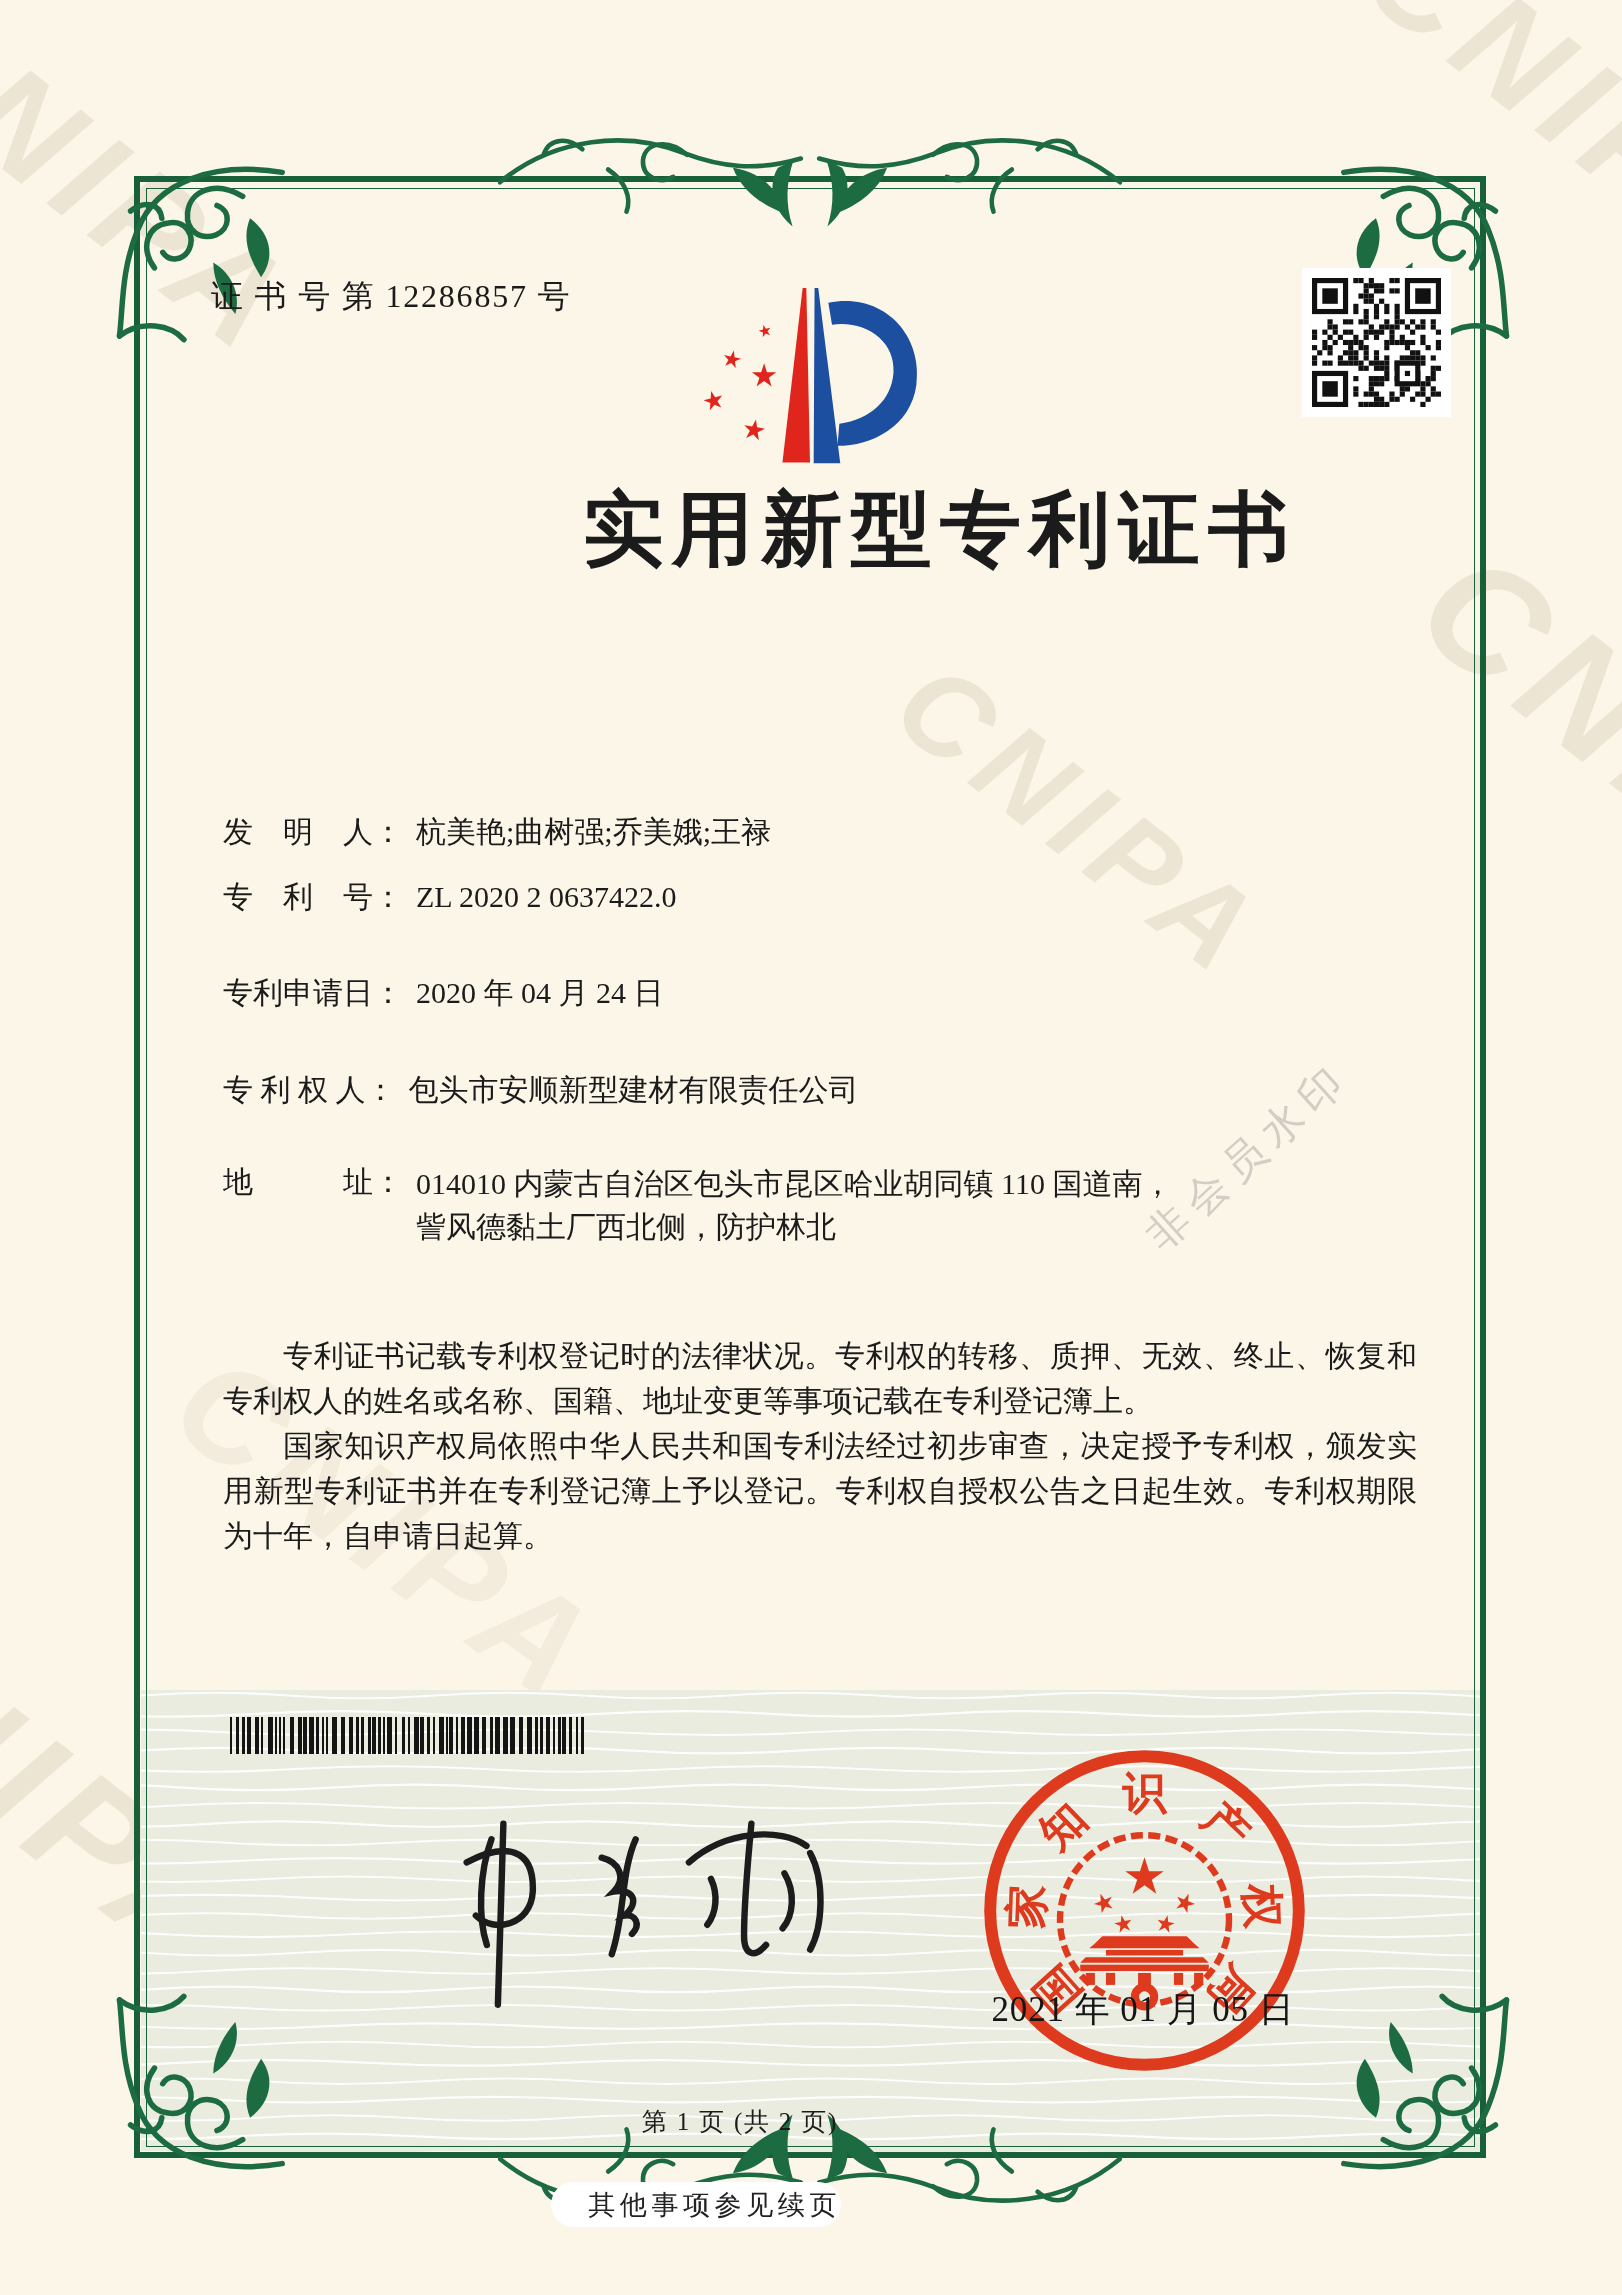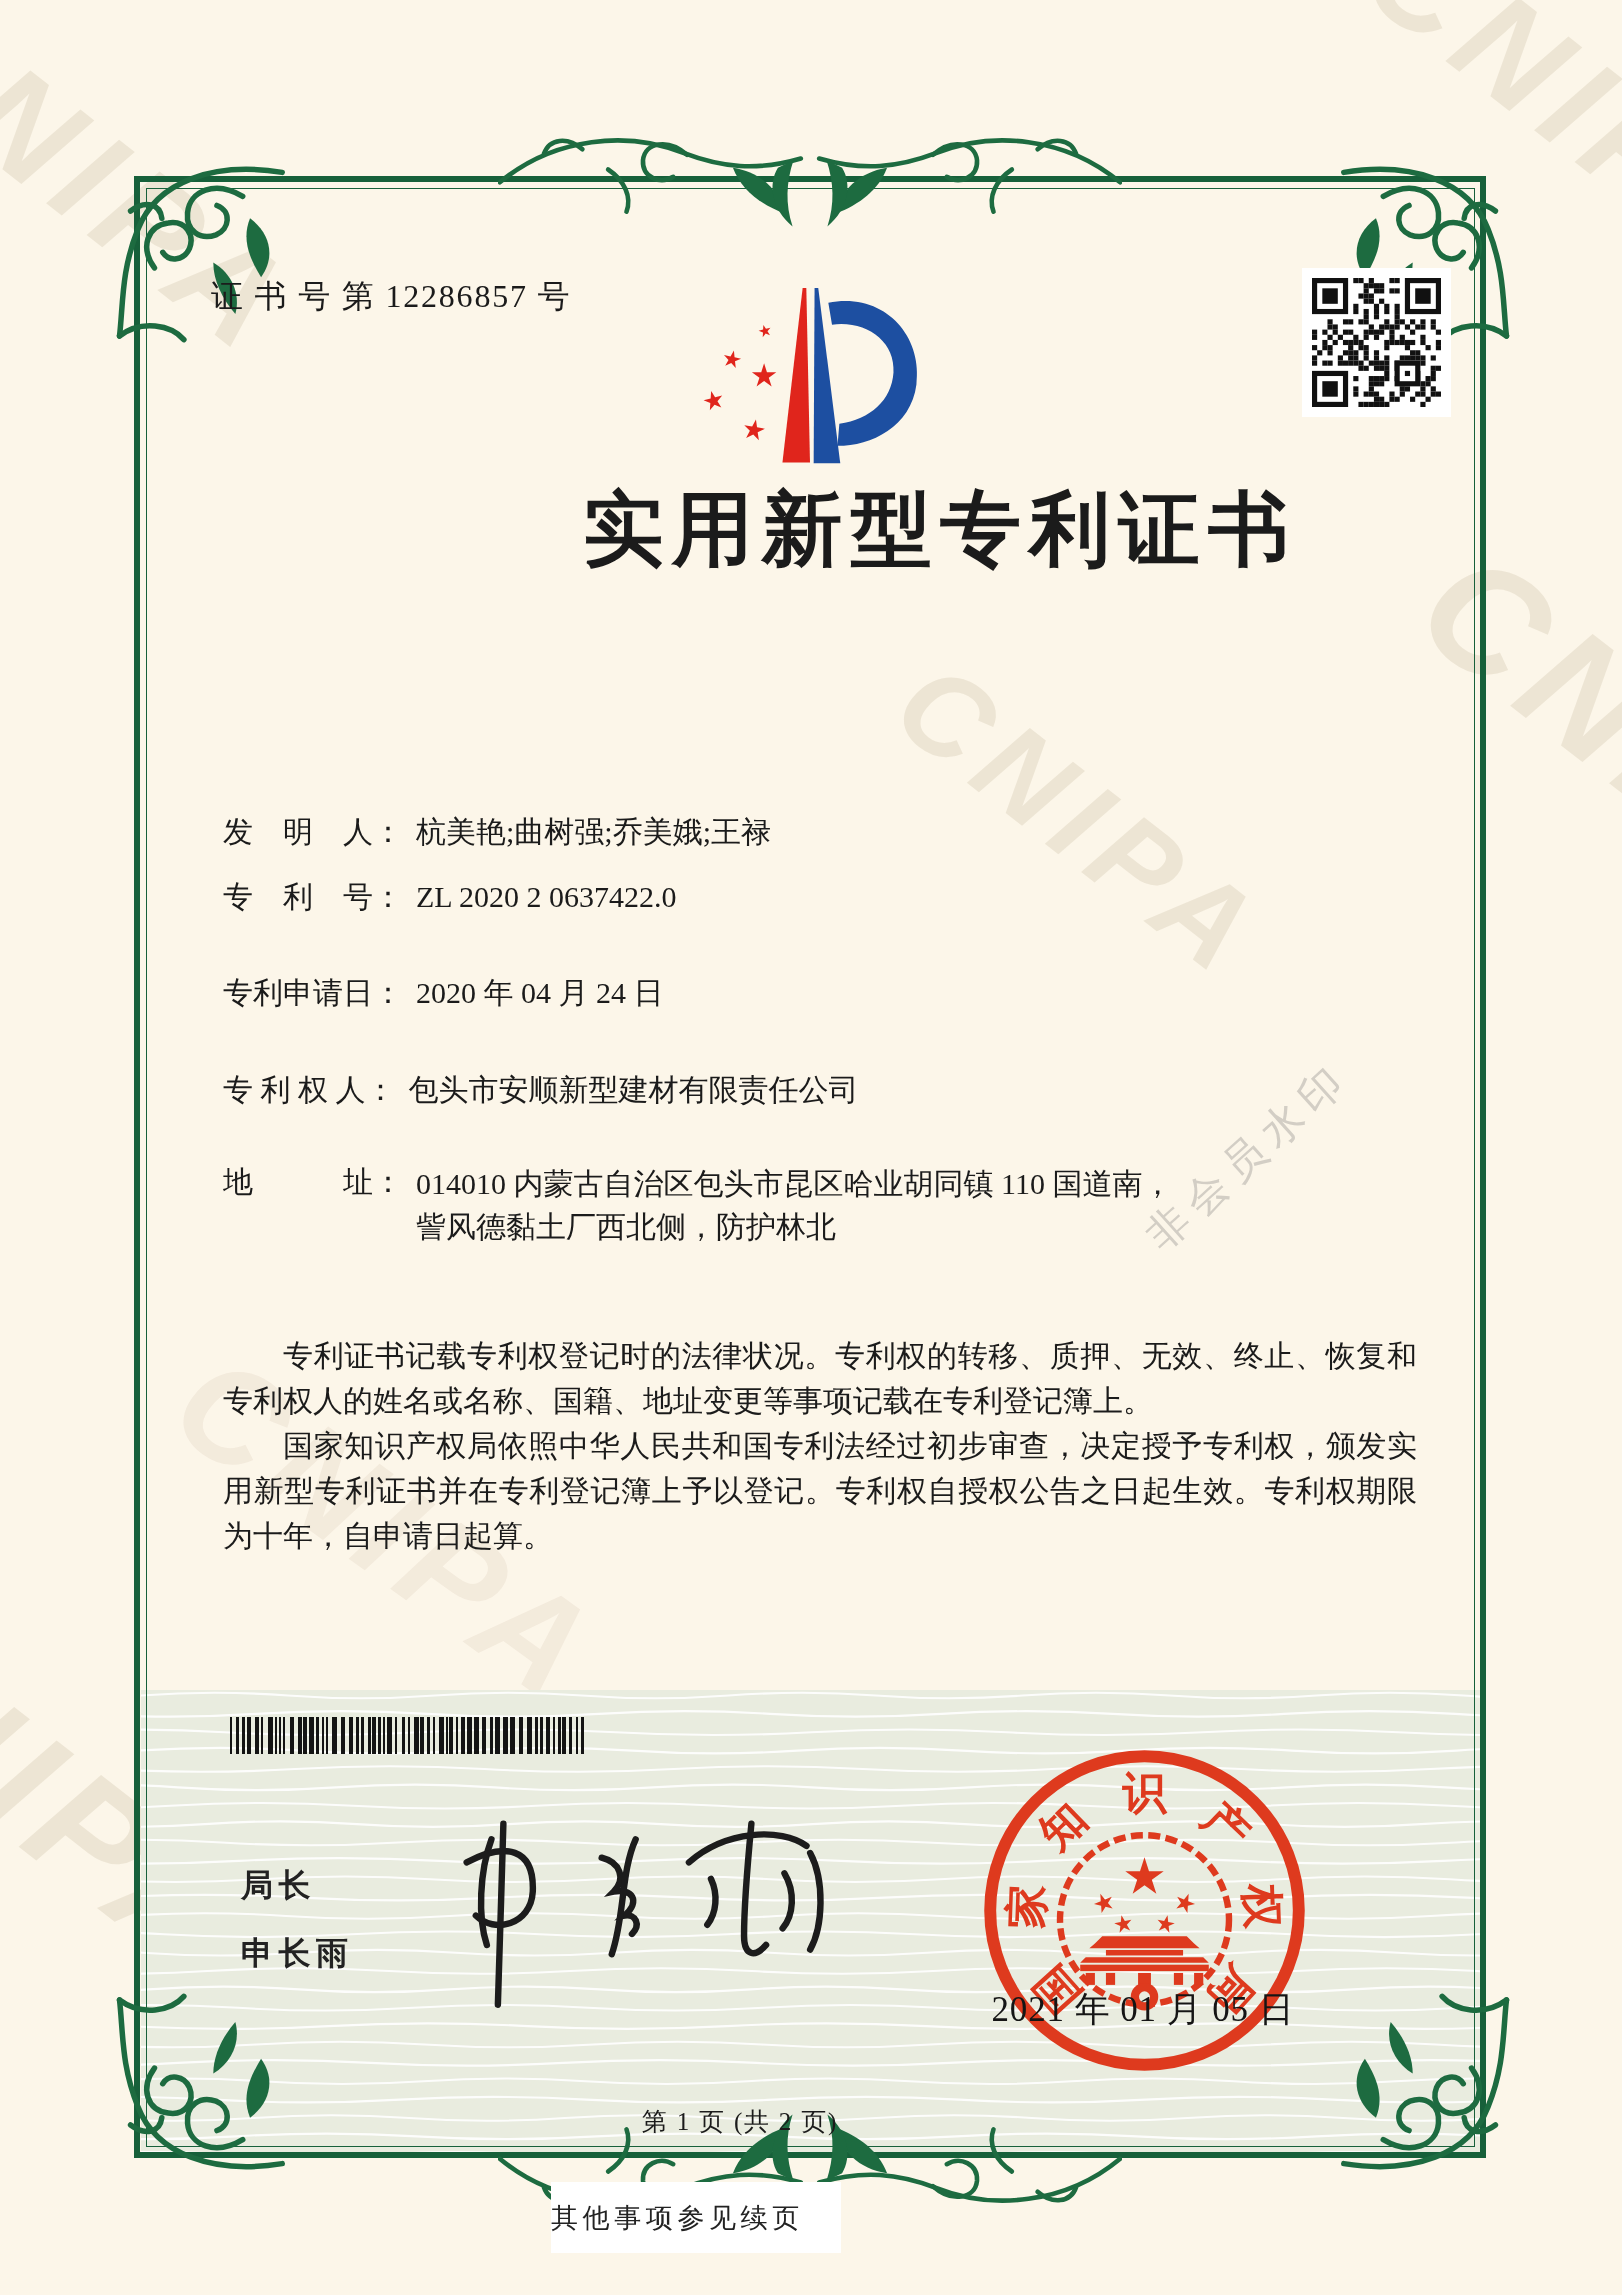--- a/index.html
+++ b/index.html
@@ -44,22 +44,22 @@
           font-weight:600;font-size:32px;letter-spacing:5.5px;color:#222;}
   #signer div{margin-bottom:24px;}
   #signature-svg{position:absolute;left:395px;top:1807px;}
 
   #seal-svg{position:absolute;left:970px;top:1736px;}
   #seal-date{position:absolute;left:984px;top:1986px;width:318px;text-align:center;
              font-size:35px;letter-spacing:0.9px;color:#151515;}
 
   #qr-box{position:absolute;left:1302px;top:268px;width:129px;height:129px;background:#ffffff;padding:10px;}
   #page-info{position:absolute;left:134px;top:2105px;width:1212px;text-align:center;font-size:25px;letter-spacing:1.8px;}
-  #cont-note-band{position:absolute;left:551px;top:2182px;width:290px;height:71px;background:#ffffff;
-                  display:flex;align-items:center;justify-content:flex-start;}
+  #cont-note-band{position:absolute;left:551px;top:2182px;width:290px;height:45px;background:#ffffff;
+                  display:flex;align-items:center;justify-content:flex-end;border-radius:24px;}
   #cont-note{font-size:27px;letter-spacing:4.6px;color:#222;}
 </style>
 </head>
 <body>
 
 <div id="page">
 
   <div class="wm" style="left:-55px;top:-37px;transform:rotate(38deg);">CNIPA</div>
   <div class="wm" style="left:1433px;top:-110px;transform:rotate(38deg);">CNIPA</div>
   <div class="wm" style="left:955px;top:634px;font-size:119px;transform:rotate(38deg);">CNIPA</div>
@@ -450,24 +450,20 @@
       <div style="left: 310px; width: 2.8px;"></div>
       <div style="left: 316px; width: 3.7px;"></div>
       <div style="left: 323px; width: 1.8px;"></div>
       <div style="left: 328px; width: 2.8px;"></div>
       <div style="left: 332px; width: 3.7px;"></div>
       <div style="left: 339px; width: 2.8px;"></div>
       <div style="left: 346px; width: 1.8px;"></div>
       <div style="left: 351px; width: 2.8px;"></div>
     </div>
 
-  <div id="signer">
-    <div>局长</div>
-    <div>申长雨</div>
-  </div>
 
   <svg id="signature-svg" width="496" height="230" viewBox="0 0 540 250" fill="none" stroke="#1c1c1c" stroke-width="7" stroke-linecap="round">
     <path d="M 105,35 C 92,70 90,120 100,150"></path>
     <path d="M 78,60 C 120,38 152,44 150,92 C 148,128 108,138 88,118"></path>
     <path d="M 118,18 C 116,80 114,160 112,215"></path>
     <path d="M 225,55 C 245,60 252,78 238,92 C 258,88 268,102 250,118 C 262,116 268,128 258,138"></path>
     <path d="M 262,35 C 246,70 250,120 236,160"></path>
     <path d="M 320,60 C 360,25 420,22 448,42"></path>
     <path d="M 388,18 C 384,60 380,110 380,140 C 380,162 392,164 404,150"></path>
     <path d="M 344,78 C 352,95 350,115 340,128"></path>

